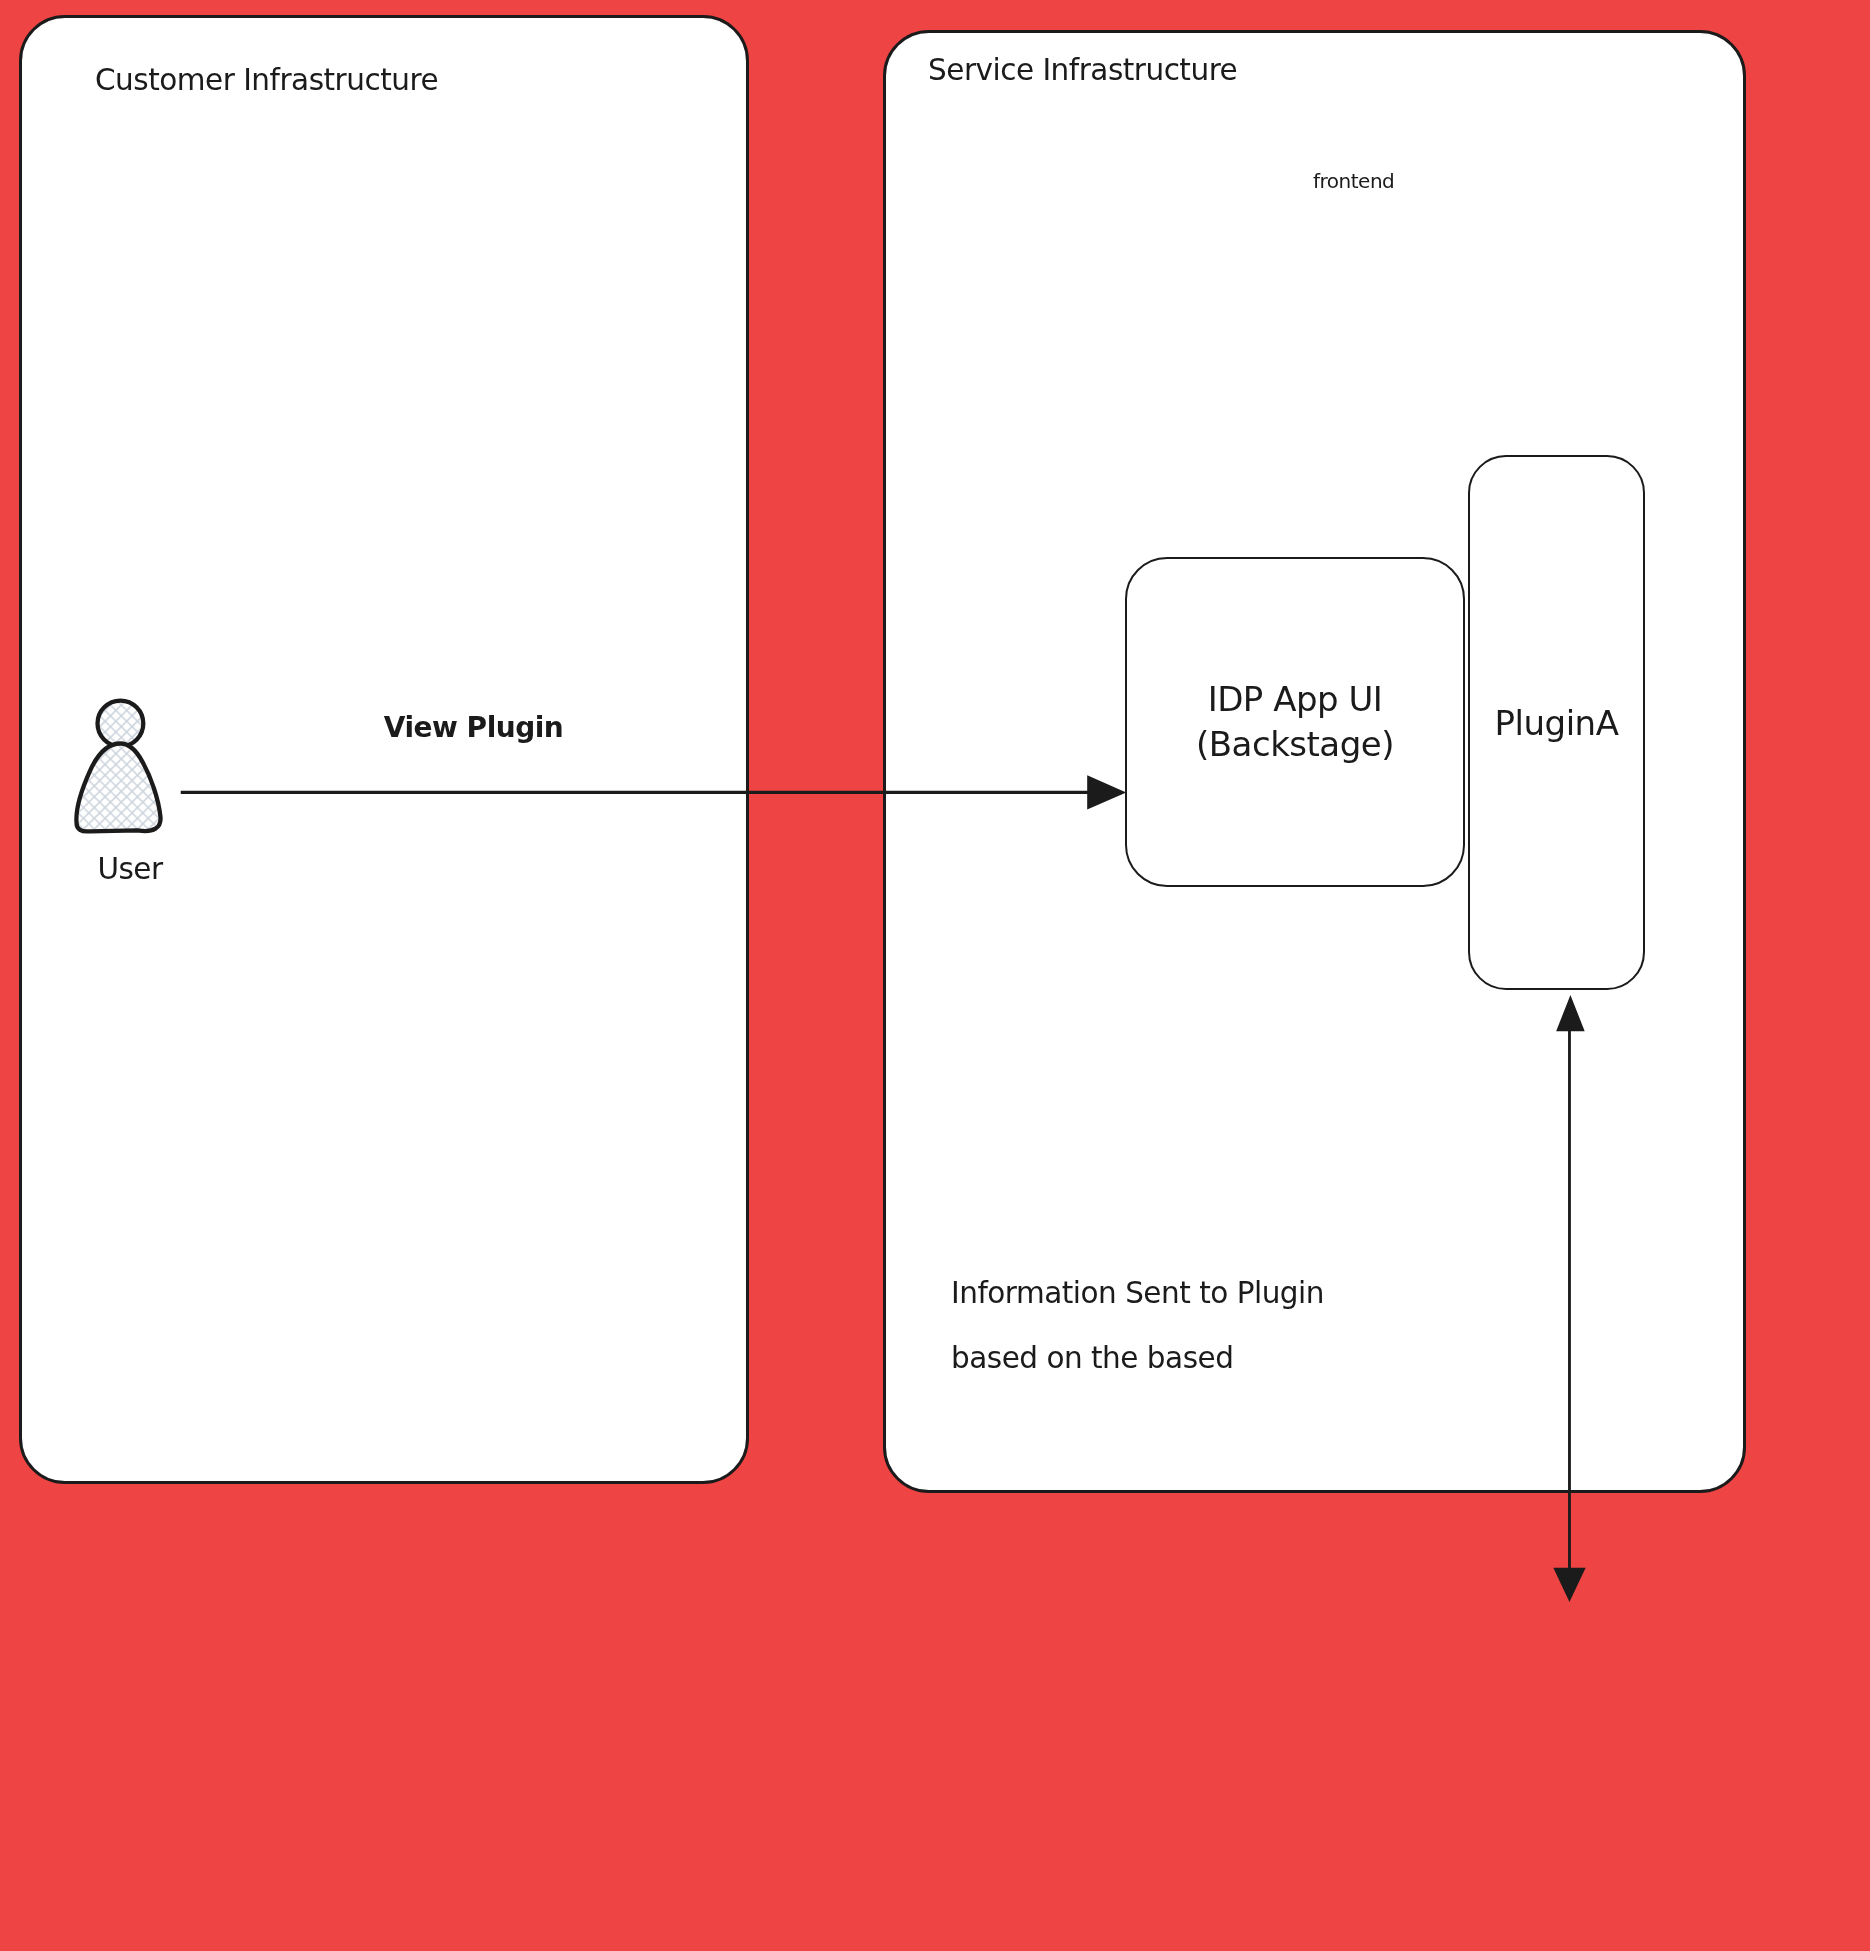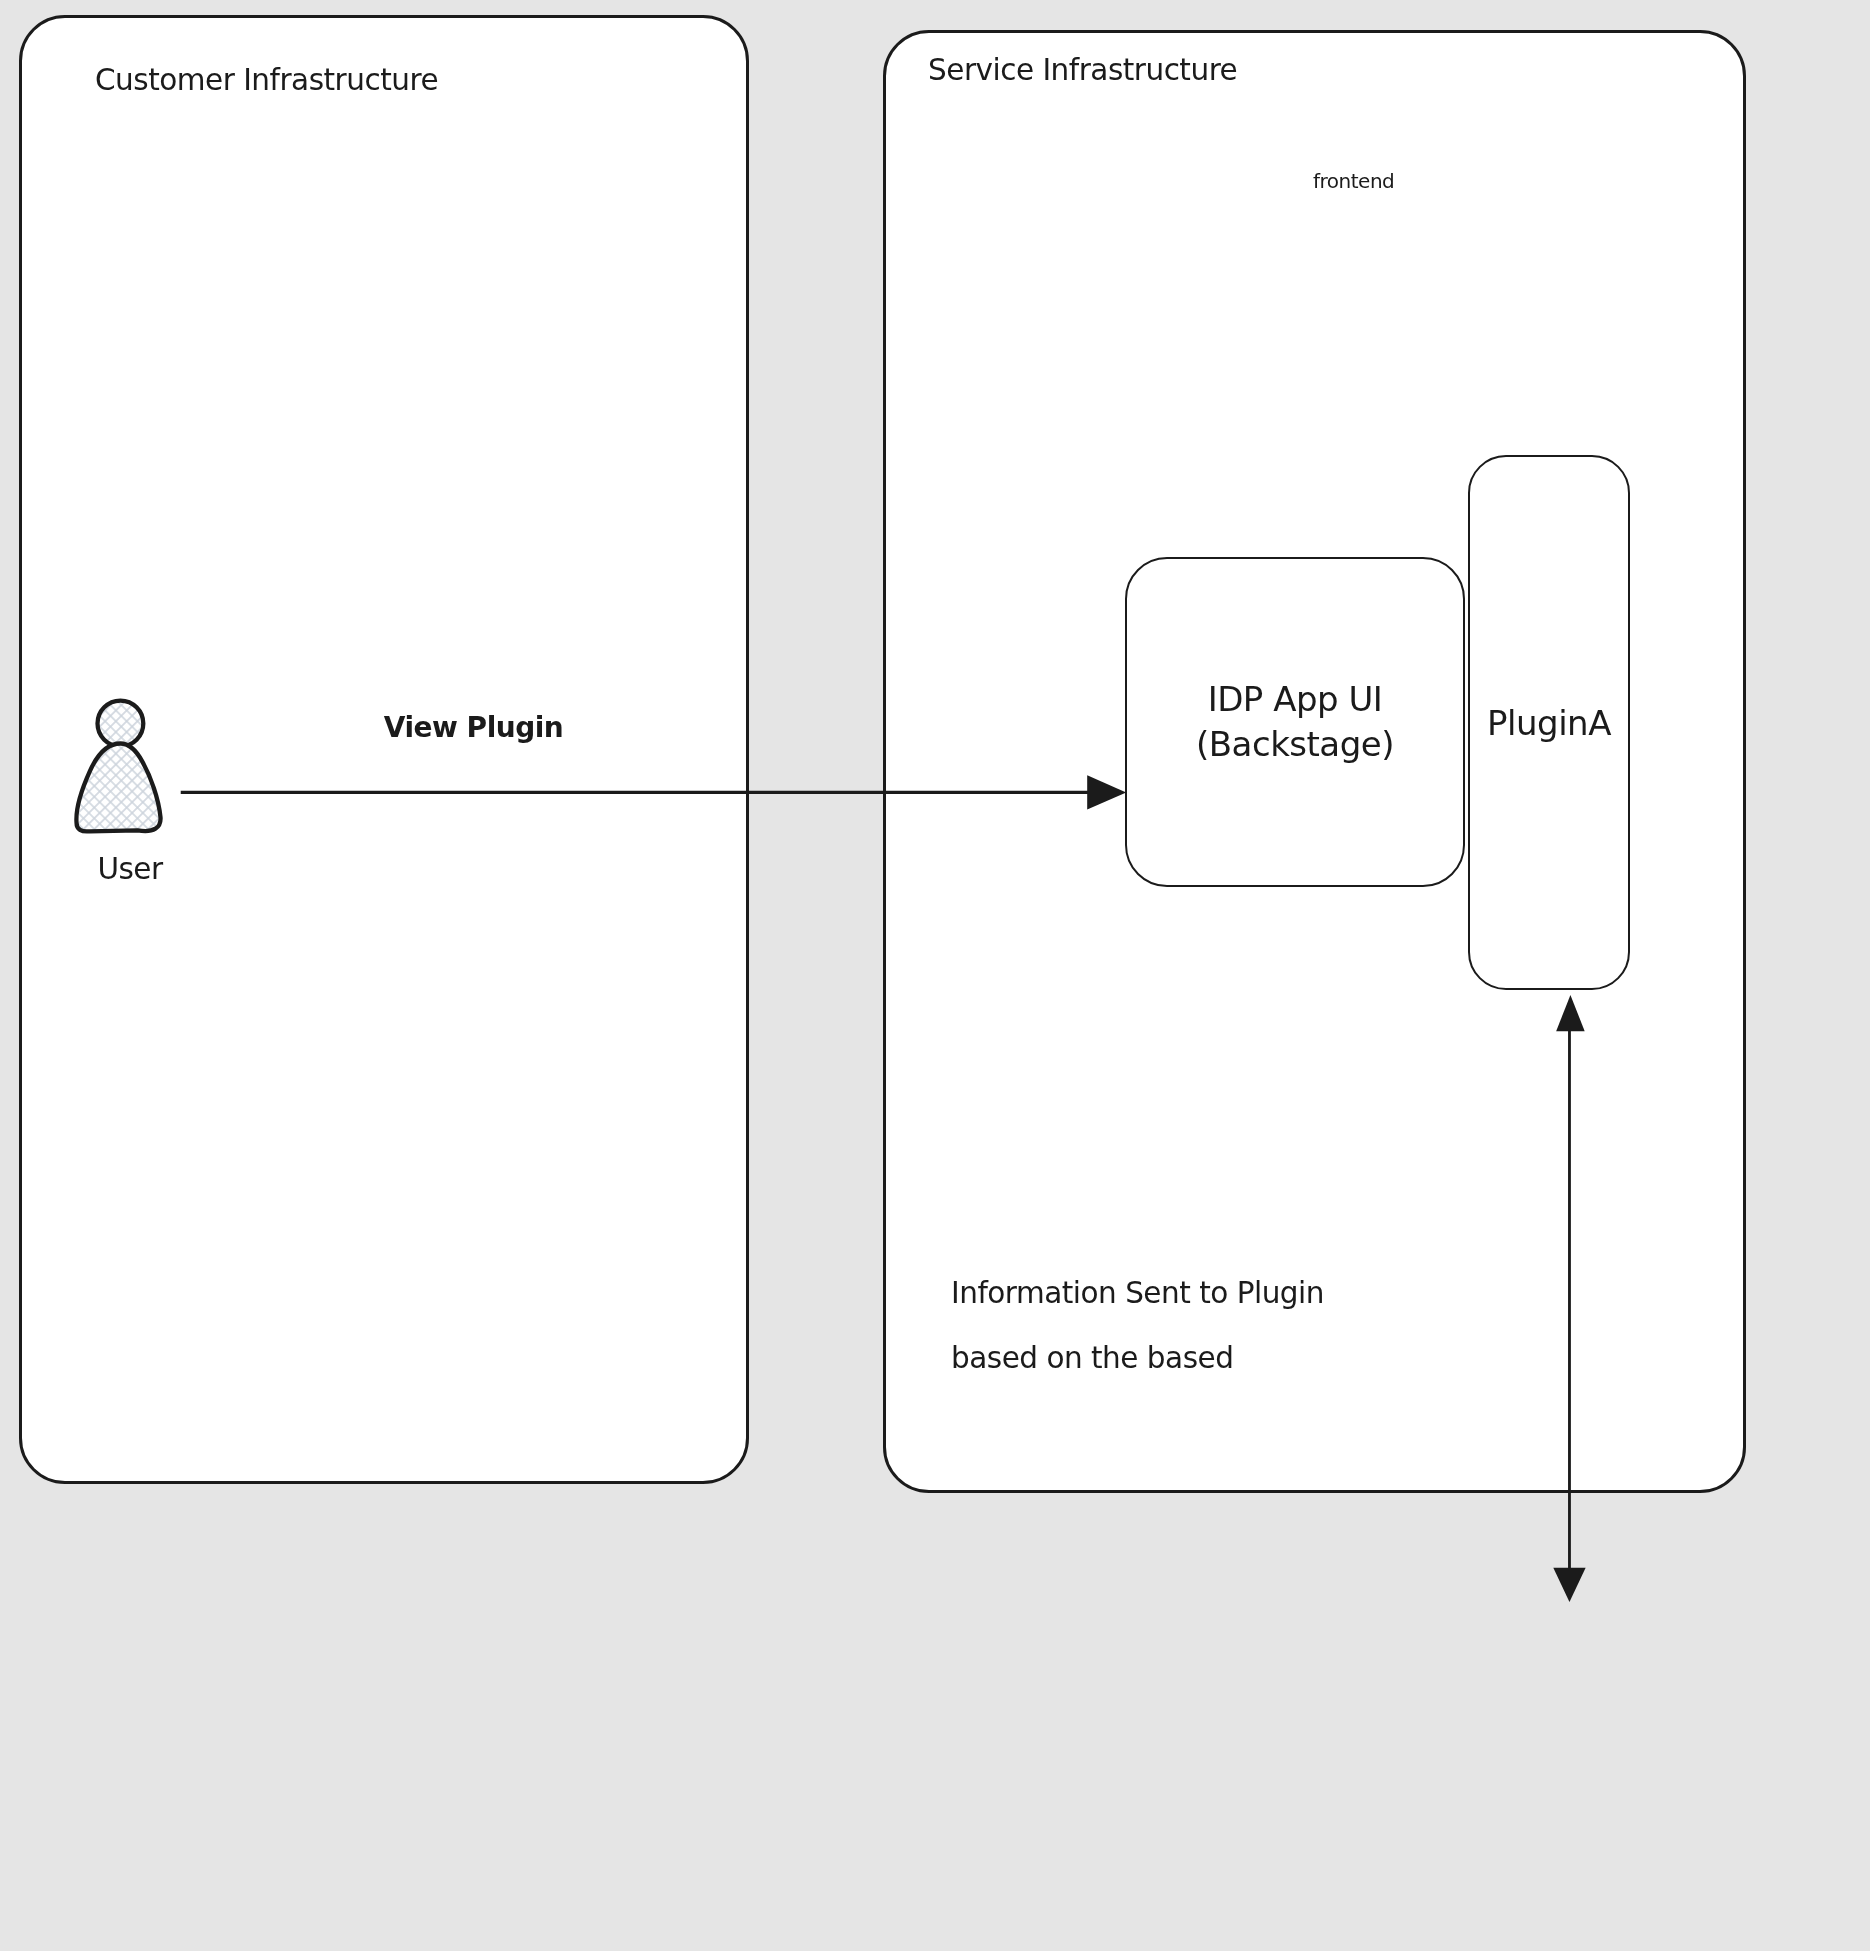--- a/index.html
+++ b/index.html
@@ -1,20 +1,20 @@
 <!DOCTYPE html>
 <html style="font-size:15px"><head>
 <meta charset="utf-8">
 <style>
   html, body { margin: 0; padding: 0; background: #ffffff; }
   #canvas {
     position: relative;
     width: 1871px;
     height: 1952px;
-    background: #e5e5e5;
+    background: #ef4444;
     font-family: "DejaVu Sans", sans-serif;
     color: #1b1b1b;
     overflow: hidden;
   }
   .box {
     position: absolute;
     background: #ffffff;
     border: 3.8px solid #1b1b1b;
     border-radius: 46px;
     box-sizing: border-box;
@@ -37,21 +37,21 @@
     color: #1b1b1b;
   }
   #customer-box   { left: 19px;   top: 15px;  width: 730px; height: 1469px; }
   #harness-box    { left: 883px;  top: 30px;  width: 863px; height: 1463px; }
   #customer-label { left: 95px;  top: 63px;  font-size: 29.5px; }
   #harness-label  { left: 928px;  top: 53px;  font-size: 29.5px; }
   #frontend-label { left: 1313px; top: 169px; font-size: 20px; }
 
   #idp-box     { left: 1125px; top: 557px; width: 340px; height: 330px; border-radius: 42px; z-index: 2; }
   #idp-label   { font-size: 34px; line-height: 1.32; letter-spacing: -0.5px; }
-  #plugina-box { left: 1468px; top: 455px; width: 162px; height: 535px; border-radius: 38px; z-index: 1; }
+  #plugina-box { left: 1468px; top: 455px; width: 177px; height: 535px; border-radius: 38px; z-index: 1; }
   #plugina-label { font-size: 34px; letter-spacing: -0.5px; }
 
   #cloud-box   { left: 1279px; top: 1607px; width: 574px; height: 321px; border-radius: 36px; border-width: 2.9px; z-index: 2; }
   #cloud-label { font-size: 32px; letter-spacing: -0.5px; }
 
   #view-plugin-label {
     left: 307px; top: 711px; width: 333px;
     font-size: 28px; font-weight: bold; text-align: center;
   }
   #user-label { left: 54px; top: 852px; width: 152px; font-size: 29.5px; text-align: center; }

